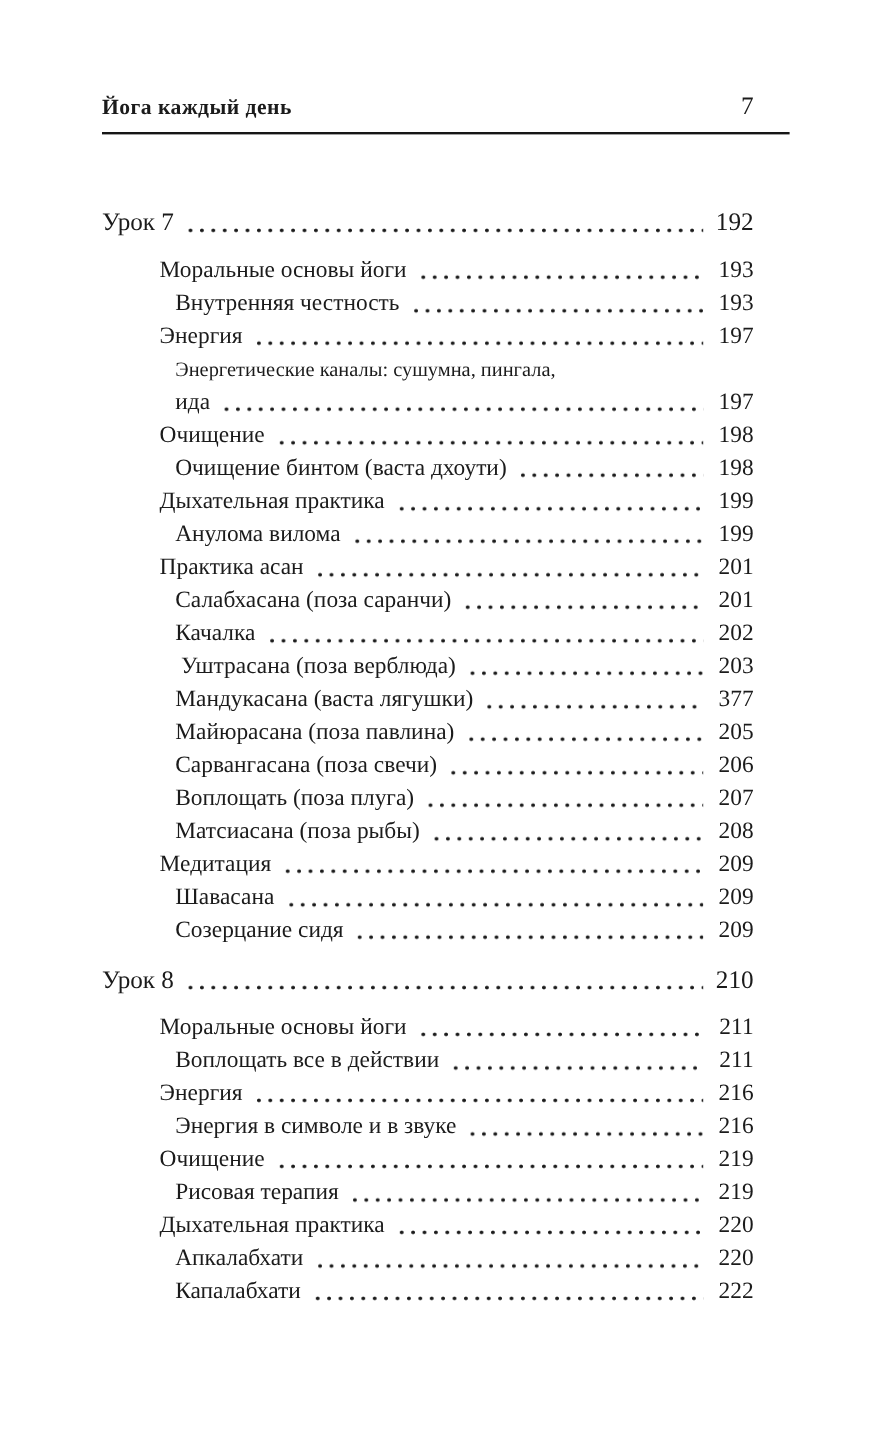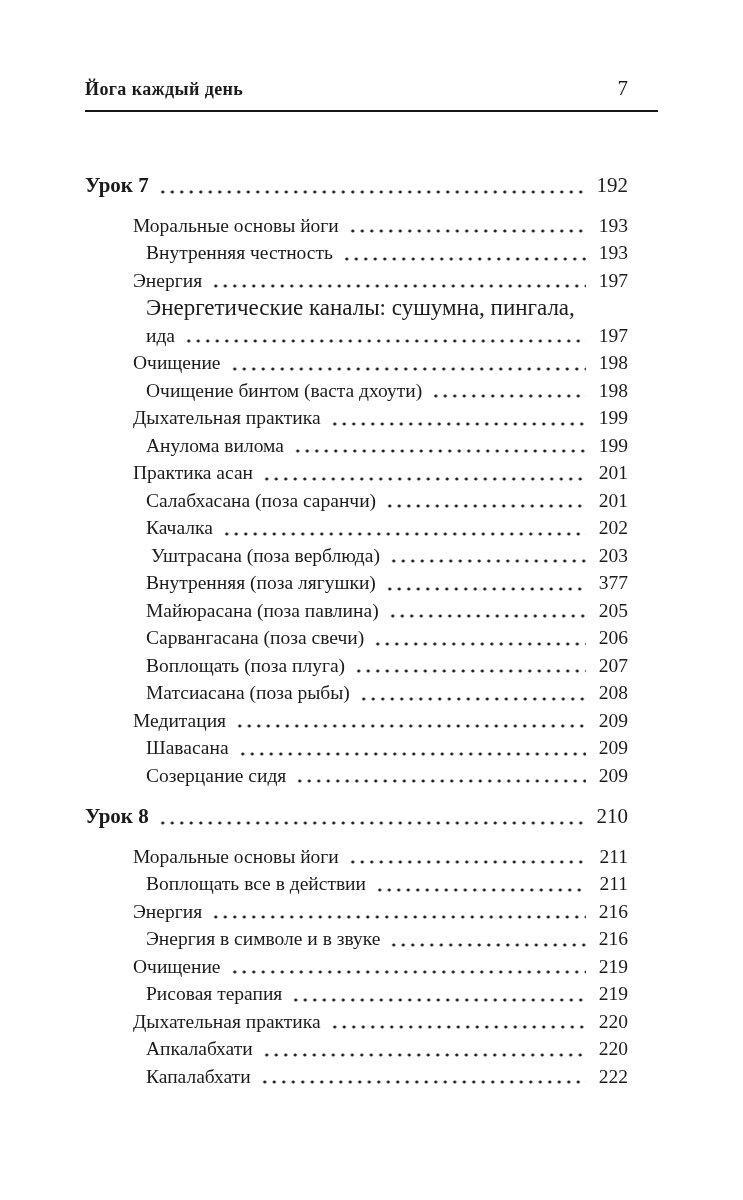--- a/index.html
+++ b/index.html
@@ -42,30 +42,30 @@
     padding-top: 46px;
     padding-right: 30px;
   }
   .toc-row {
     display: flex;
     align-items: baseline;
     font-size: 19.5px;
     line-height: 27.5px;
   }
   .toc-pre {
-    font-size: 23px;
+    font-size: 17px;
     line-height: 27.5px;
     white-space: pre-wrap;
   }
   .toc-row.lesson {
     font-size: 21px;
     margin: 14px 0 12px 0;
   }
   .toc-row.lesson .toc-label {
-    font-weight: 700;
+    font-weight: 400;
   }
   .level-0 { margin-left: 0; }
   .level-1 { margin-left: 48px; }
   .level-2 { margin-left: 61px; align-items: center; }
   .toc-label {
     white-space: pre-wrap;
     flex: 0 1 auto;
   }
   .leader {
     flex: 1 1 auto;
@@ -153,21 +153,21 @@
     <span class="toc-label">Качалка</span>
     <span class="leader"></span>
     <span class="toc-page">202</span>
   </div>
       <div class="toc-row level-2">
     <span class="toc-label"> Уштрасана (поза верблюда)</span>
     <span class="leader"></span>
     <span class="toc-page">203</span>
   </div>
       <div class="toc-row level-2">
-    <span class="toc-label">Внутренняя (поза лягушки)</span>
+    <span class="toc-label">Мандукасана (васта лягушки)</span>
     <span class="leader"></span>
     <span class="toc-page">377</span>
   </div>
       <div class="toc-row level-2">
     <span class="toc-label">Майюрасана (поза павлина)</span>
     <span class="leader"></span>
     <span class="toc-page">205</span>
   </div>
       <div class="toc-row level-2">
     <span class="toc-label">Сарвангасана (поза свечи)</span>

